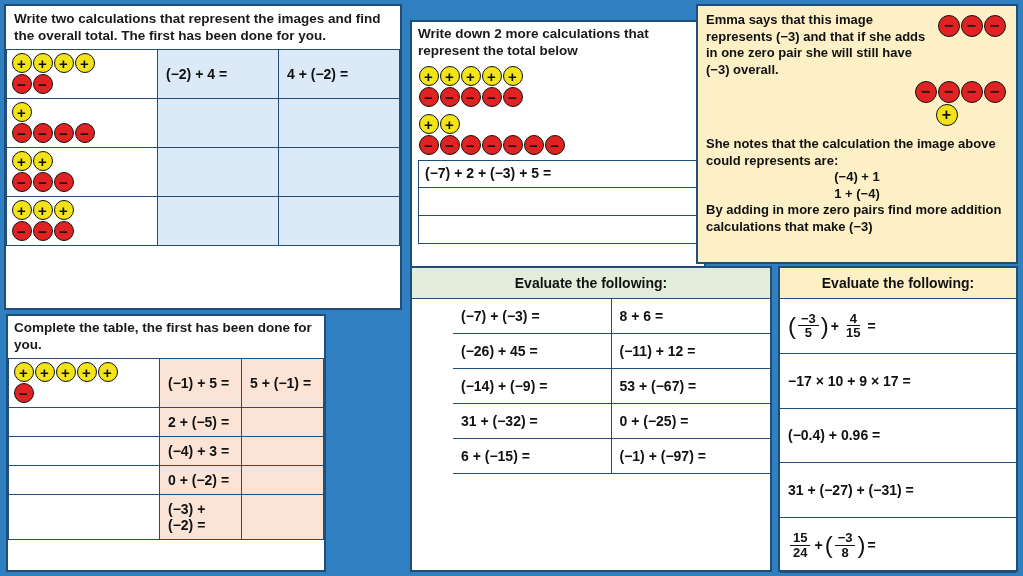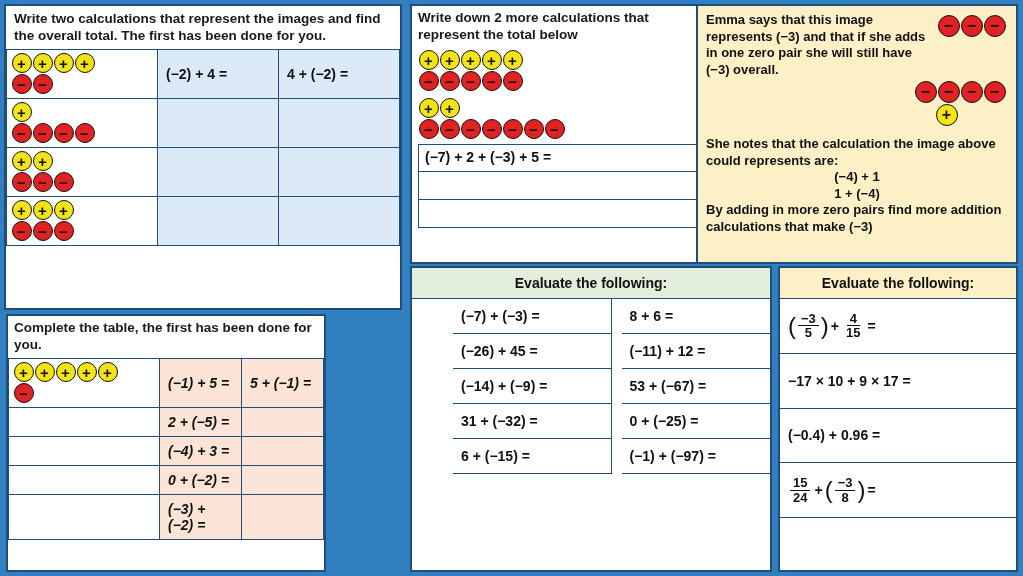--- a/index.html
+++ b/index.html
@@ -28,38 +28,38 @@
   .cnt.neg{background:#e02222;border:1.5px solid #111;color:#111;}
   .cnt.big{width:22px;height:22px;font-size:16px;}
   
   #p1{left:4px;top:4px;width:398px;height:306px;}
   #p1 .hdr{padding:5px 8px 4px 8px;}
   .tbl{width:100%;border-collapse:collapse;table-layout:fixed;}
   .tbl td{border:1px solid #1f4e79;vertical-align:middle;}
   .imgcell{width:142px;padding:3px 4px;}
   .eqcell{font-weight:bold;font-size:14px;padding:6px 8px;color:#111;}
   .blue-cell{background:#dce9f7;}
-  .peach-cell{background:#fbe3d5;font-style:italic;}
+  .peach-cell{background:#fbe3d5;}
   
   #p2{left:6px;top:314px;width:320px;height:258px;}
   
-  #p3{left:410px;top:4px;width:296px;height:260px;}
+  #p3{left:410px;top:20px;width:296px;height:260px;}
   .calc-box{border:1.5px solid #1f4e79;height:28px;box-sizing:border-box;
             font-weight:bold;font-size:14px;padding:4px 6px;color:#111;background:#fff;}
   
   #p4{left:696px;top:4px;width:322px;height:260px;background:#fdf0c6;}
   #p4 .txt{font-weight:bold;font-size:13px;line-height:1.27;color:#111;padding:0 8px;}
   .center-eq{text-align:center;font-weight:bold;font-size:14px;}
   
   #p5{left:410px;top:266px;width:362px;height:306px;}
   .sec-hdr{background:#e2eedb;font-weight:bold;font-size:14px;text-align:center;padding:7px 0;border-bottom:1.5px solid #1f4e79;color:#111;}
   .grid2{display:grid;grid-template-columns:1fr 1fr;padding-left:41px;}
   .cellq{border-right:1.5px solid #1f4e79;border-bottom:1.5px solid #1f4e79;
          font-weight:bold;font-size:14px;padding:9px 8px;color:#111;min-height:32px;box-sizing:border-box;}
-  .cellq:nth-child(2n){border-right:none;margin-left:10px;}
+  .cellq:nth-child(2n){border-right:none;}
   
   #p6{left:778px;top:266px;width:240px;height:306px;}
   .sec-hdr-y{background:#fdf0c6;font-weight:bold;font-size:14px;text-align:center;padding:7px 0;border-bottom:1.5px solid #1f4e79;color:#111;}
   .cell1{border-bottom:1.5px solid #1f4e79;font-weight:bold;font-size:14px;
          padding:8px 8px;color:#111;box-sizing:border-box;display:flex;align-items:center;}
   .frac{display:inline-flex;flex-direction:column;align-items:center;vertical-align:middle;
         line-height:1.05;margin:0 2px;font-size:13px;}
   .frac .num{border-bottom:1.6px solid #111;padding:0 3px;}
   .frac .den{padding:0 3px;}
   .paren{font-size:24px;font-weight:normal;line-height:0.9;display:inline-block;vertical-align:middle;}
@@ -290,20 +290,21 @@
         <span class="paren">)</span>
         <span style="margin: 0px 2px;">+</span>
         <span class="frac">
           <span class="num">4</span>
           <span class="den">15</span>
         </span>
         <span style="margin: 0px 2px;">=</span>
       </div>
       <div class="cell1" style="height: 54.8px;">−17 × 10 + 9 × 17 =</div>
       <div class="cell1" style="height: 54.8px;">(−0.4) + 0.96 =</div>
+      <div class="cell1" style="height: 54.8px;">31 + (−27) + (−31) =</div>
       <div class="cell1" style="height: 54.8px;">
         <span class="frac">
           <span class="num">15</span>
           <span class="den">24</span>
         </span>
         <span style="margin: 0px 2px;">+</span>
         <span class="paren">(</span>
         <span class="frac">
           <span class="num">−3</span>
           <span class="den">8</span>

